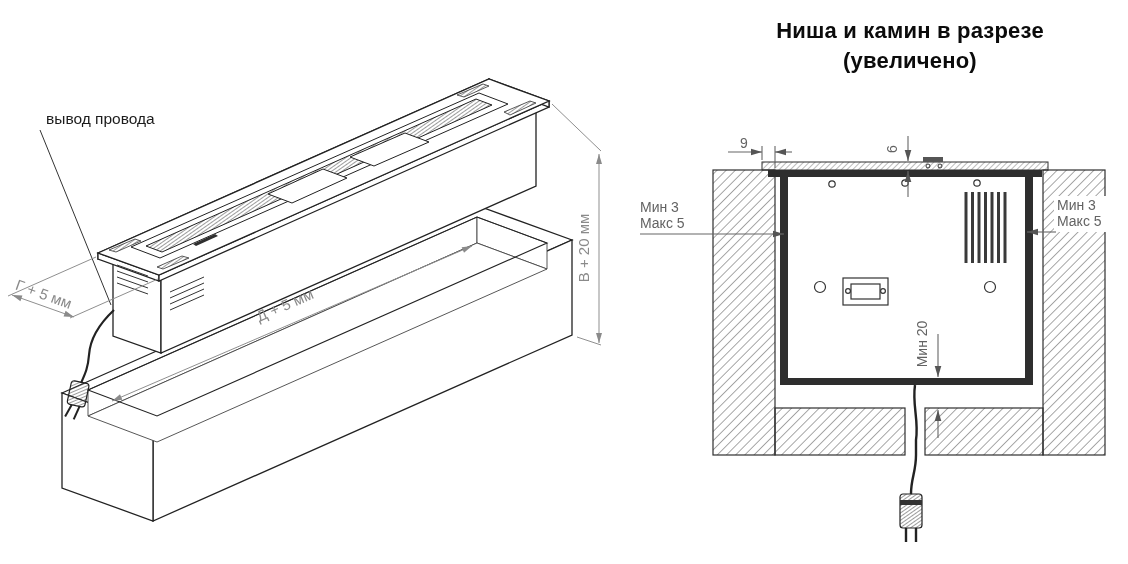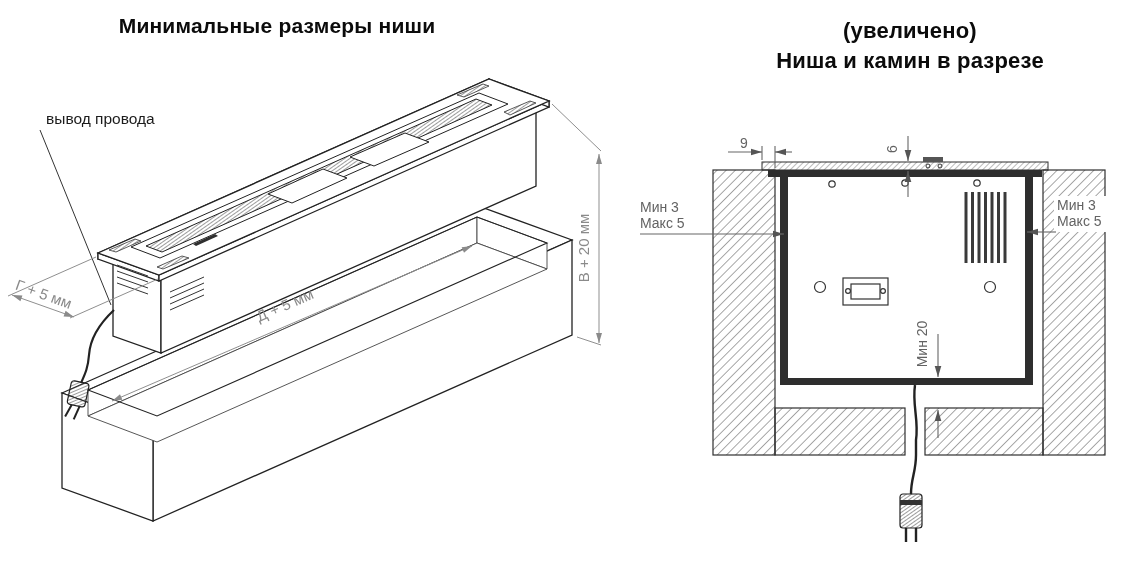--- a/index.html
+++ b/index.html
@@ -22,24 +22,23 @@
   .ln  { stroke:#222; fill:#fff; stroke-width:1.3; }
   .ln2 { stroke:#444; fill:#fff; stroke-width:.9; }
   .dim  { stroke:#8f8f8f; stroke-width:1; fill:none; }
   .dimr { stroke:#666; stroke-width:1.1; fill:none; }
 </style>
 </head>
 <body>
 
 <div class="canvas">
 
-  <div class="fig-title left">Минимальные размеры ниши</div>
   <div class="fig-title right">
+    <div>Ниша и камин в разрезе</div>
     <div>(увеличено)</div>
-    <div>Ниша и камин в разрезе</div>
   </div>
 
   <svg style="left:0" width="620" height="564" viewBox="0 0 620 564">
     <defs>
       <marker id="arrL" viewBox="0 0 11 8" refX="10.5" refY="4" markerWidth="11" markerHeight="8" orient="auto-start-reverse">
         <path d="M0.5,1 L10.5,4 L0.5,7 Z" fill="#8a8a8a"></path>
       </marker>
       <pattern id="slotHatchL" patternUnits="userSpaceOnUse" width="3" height="3" patternTransform="rotate(55)">
         <line x1="0" y1="0" x2="0" y2="3" stroke="#3a3a3a" stroke-width="1"></line>
       </pattern>

